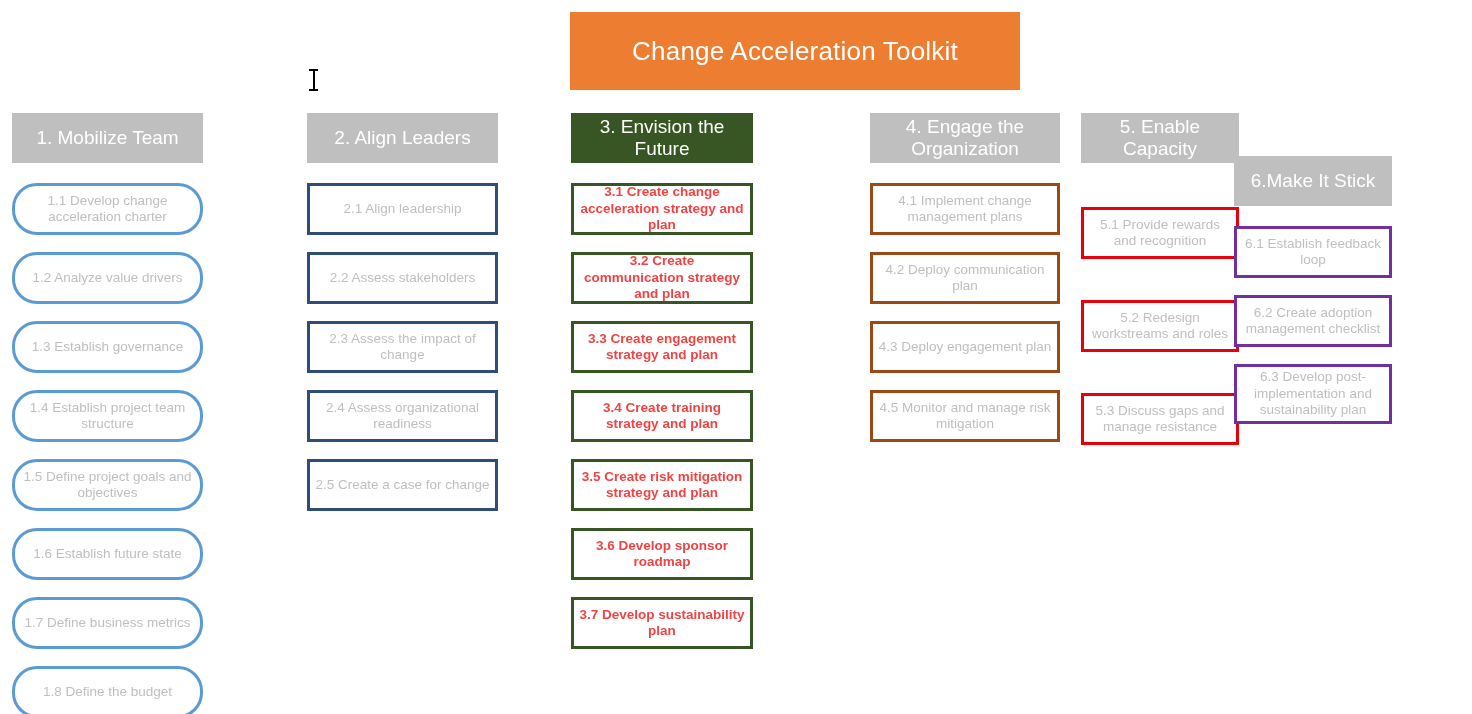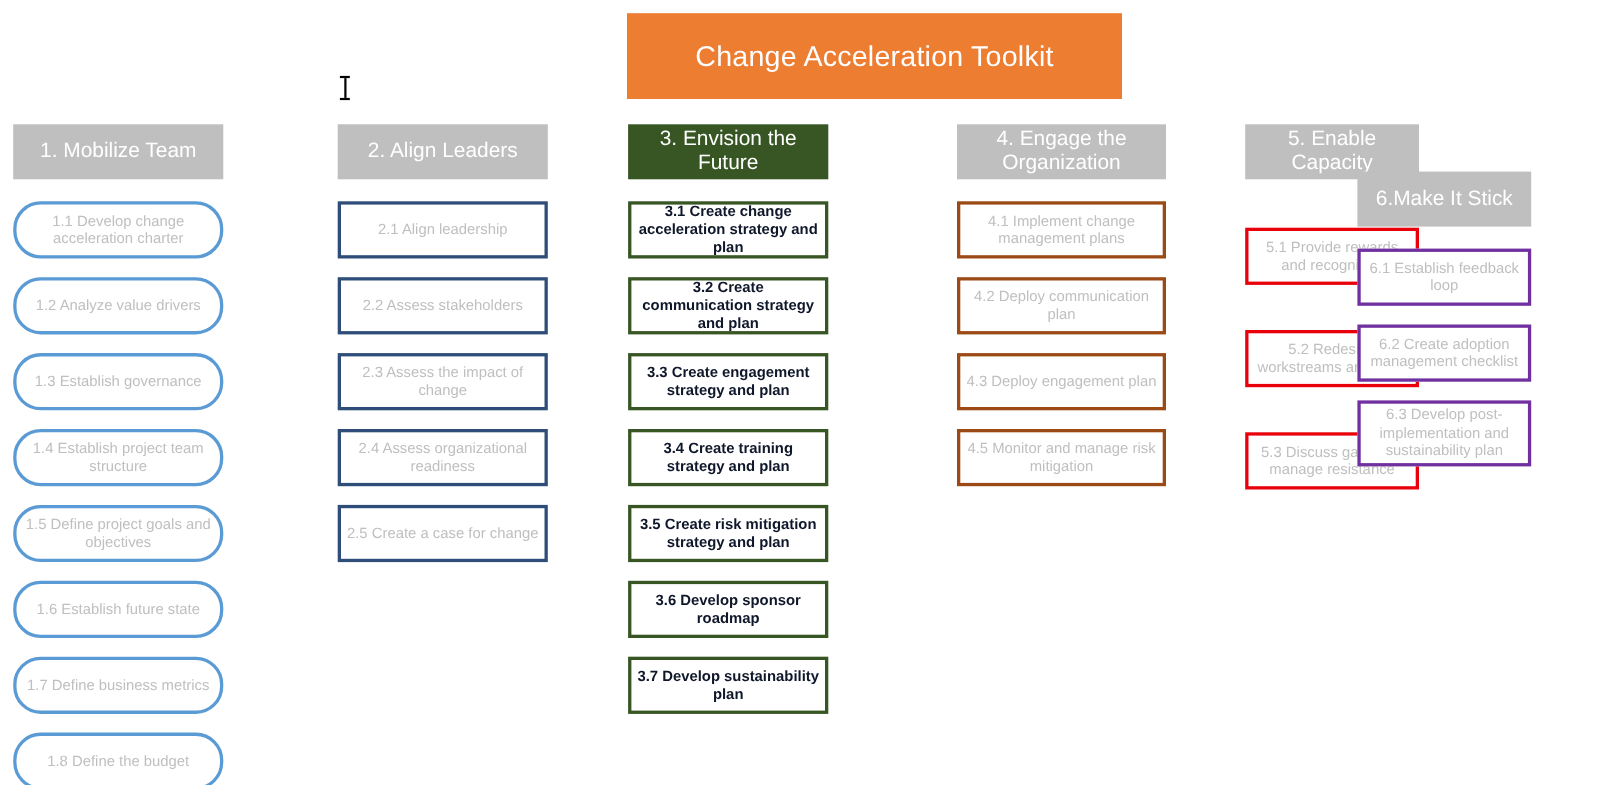--- a/index.html
+++ b/index.html
@@ -79,31 +79,31 @@
     color: #BFBFBF;
     padding: 0 5px;
     margin-bottom: 17px;
   }
 
   .task-box.tall { height: 60px; }
 
   
   .c1 .task-box { border-color: #5B9BD5; border-radius: 25px; }
   .c2 .task-box { border-color: #2E4E79; align-items: center; }
-  .c3 .task-box { border-color: #375623; color: #0f172a; font-weight: bold; font-size: 13.5px; }
+  .c3 .task-box { border-color: #375623; color: #ef4444; font-weight: bold; font-size: 13.5px; }
   .c4 .task-box { border-color: #9C4A15; }
   .c5 .task-box { border-color: #E8000A; margin-top: 24px; }
   .c6 .task-box { border-color: #7030A0; }
 
   
   .c1 { left: 12px;   width: 191px; }
   .c2 { left: 307px;  width: 191px; }
   .c3 { left: 571px;  width: 182px; }
   .c4 { left: 870px;  width: 190px; }
-  .c5 { left: 1132px; width: 158px; }
+  .c5 { left: 1081px; width: 158px; }
   .c6 { left: 1234px; width: 158px; margin-top: 43px; }
 
   .c1 .task-box { height: 52px; }
   .c3 .task-box { height: 52px; }
 
   
   .ibeam-cursor {
     position: absolute;
     left: 309px;
     top: 69px;

